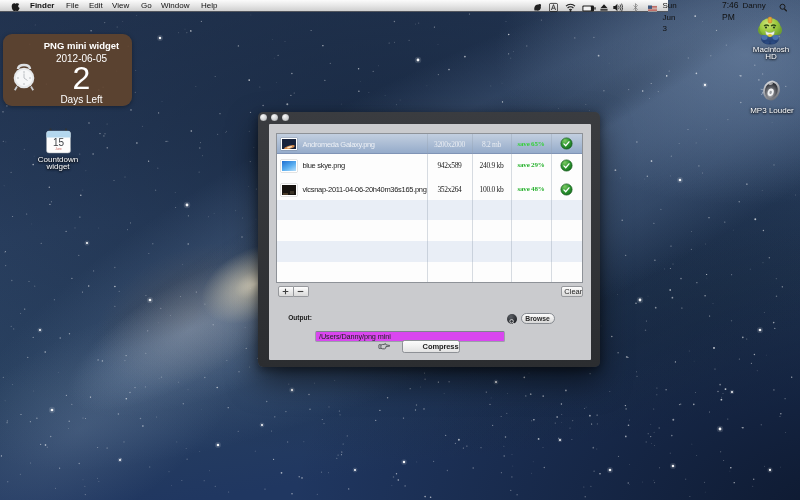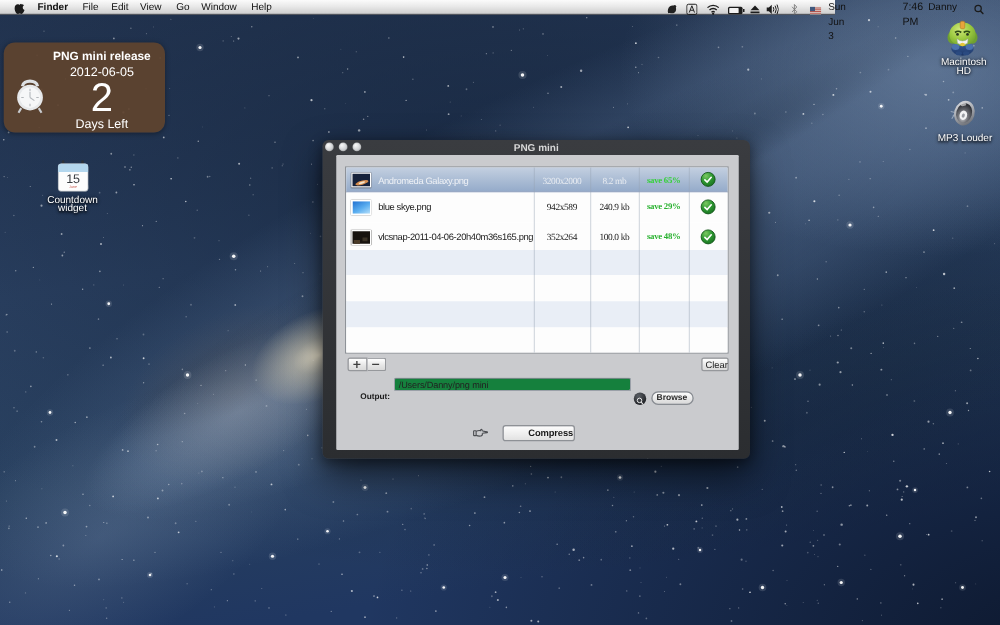--- a/index.html
+++ b/index.html
@@ -26,21 +26,21 @@
 .row{position:absolute;left:0;width:305px;}
 .vsep{position:absolute;top:0;width:1px;height:148.5px;background:rgba(150,162,180,0.38);}
 .cell{position:absolute;font-size:7.5px;color:#1c1c1c;letter-spacing:-0.3px;text-align:center;}
 .ctr{text-align:right;transform:translateX(-50%);font-family:Liberation Serif, serif;}
 .save{font-size:7px;font-weight:bold;color:#27b12e;letter-spacing:-0.2px;}
 .thumb{position:absolute;left:4px;width:16.5px;height:12px;border:1px solid #fff;box-shadow:0 0 1px rgba(0,0,0,0.6);box-sizing:border-box;}
 .btn{position:absolute;background:linear-gradient(#ffffff,#e6e6e6 60%,#dadada);border:1px solid #96989c;border-radius:2px;box-sizing:border-box;color:#222;text-align:right;}
 .btn svg{display:block;margin:1.5px auto 0;}
 
 #outlabel{position:absolute;left:15.5px;top:190.5px;width:28px;text-align:right;font-size:6.6px;font-weight:bold;color:#1a1a1a;}
-#outfield{position:absolute;left:46.5px;top:178px;width:190px;height:11px;background:#15803d;border:1px solid #9aa0a8;border-top-color:#7e848c;border-radius:2px;box-sizing:border-box;font-size:7.3px;color:#222;line-height:9px;padding-left:3px;letter-spacing:-0.1px;}
+#outfield{position:absolute;left:46.5px;top:207px;width:190px;height:11px;background:#d946ef;border:1px solid #9aa0a8;border-top-color:#7e848c;border-radius:2px;box-sizing:border-box;font-size:7.3px;color:#222;line-height:9px;padding-left:3px;letter-spacing:-0.1px;}
 #mag{position:absolute;left:238px;top:190px;width:10.5px;height:10.5px;border-radius:50%;background:radial-gradient(circle at 38% 28%,#53575d 10%,#232529 72%);}
 #browse{position:absolute;left:252px;top:189.5px;width:34px;height:11px;background:linear-gradient(#fdfdfd,#d8d8d8);border:1px solid #888c92;border-radius:5.5px;box-sizing:border-box;font-size:6.8px;font-weight:bold;color:#2a2a2a;text-align:center;line-height:9.5px;}
 #compress{position:absolute;left:133px;top:216px;width:58px;height:13.5px;background:linear-gradient(#fcfcfc,#efefef 55%,#e2e2e2);border:1px solid #8e9196;border-radius:2.5px;box-sizing:border-box;font-size:7.5px;font-weight:bold;color:#1b1b1b;text-align:right;line-height:12px;letter-spacing:-0.1px;}
 </style>
 </head>
 <body>
 <svg id="wall" viewBox="0 0 800 500" preserveAspectRatio="none">
 <defs>
 <linearGradient id="base" x1="0" y1="0" x2="0.25" y2="1">
 <stop offset="0" stop-color="#253754"></stop>
@@ -878,21 +878,21 @@
 <circle cx="273.6" cy="459.3" r="0.6" fill="#fff" opacity="0.65"></circle>
 <circle cx="228.2" cy="407.7" r="0.61" fill="#fff" opacity="0.57"></circle>
 <circle cx="176.8" cy="441.9" r="0.43" fill="#fff" opacity="0.4"></circle>
 <circle cx="322.2" cy="419.4" r="0.48" fill="#fff" opacity="0.62"></circle>
 <circle cx="12.4" cy="384.5" r="0.42" fill="#fff" opacity="0.38"></circle>
 <circle cx="21.0" cy="414.6" r="0.51" fill="#fff" opacity="0.67"></circle>
 <circle cx="107.1" cy="448.1" r="0.52" fill="#fff" opacity="0.59"></circle>
 </svg>
 
 <div id="widget">
-  <div class="wtxt" id="wt1">PNG mini release</div>
+  <div class="wtxt" id="wt1">PNG mini widget</div>
   <div class="wtxt" id="wt2">2012-06-05</div>
   <div class="wtxt" id="wt3">2</div>
   <div class="wtxt" id="wt4">Days Left</div>
   <svg class="abs" style="left:8px;top:27px" width="26" height="31" viewBox="0 0 26 31">
     <path d="M7 8 C7.5 2.6, 18.5 2.6, 19 8" fill="none" stroke="#dde0e3" stroke-width="2.6"></path>
     <line x1="6" y1="25.5" x2="3.8" y2="29.2" stroke="#c9ccd0" stroke-width="1.7"></line>
     <line x1="20" y1="25.5" x2="22.2" y2="29.2" stroke="#c9ccd0" stroke-width="1.7"></line>
     <circle cx="13" cy="17" r="10.3" fill="#e6e8ea"></circle>
     <circle cx="13" cy="17" r="8.3" fill="#f6f7f8"></circle>
     <g stroke="#b4b8bd" stroke-width="0.9">
@@ -967,21 +967,20 @@
     <ellipse cx="15.2" cy="14.6" rx="1.2" ry="1.7" fill="#9a9da3"></ellipse>
     <ellipse cx="12.8" cy="6.2" rx="2.4" ry="1.2" fill="rgba(255,255,255,0.55)" transform="rotate(-24 12.8 6.2)"></ellipse>
   </g>
 </svg>
 <div class="dlabel" style="left:732px;top:106.5px;width:80px;">MP3 Louder</div>
 
 <div id="win">
   <div class="dot" style="left:2.1px"></div>
   <div class="dot" style="left:13.3px"></div>
   <div class="dot" style="left:24.2px"></div>
-  <div id="wtitle">PNG mini</div>
   <div id="content">
     <div id="table">
 
       <div class="row" style="top:0;height:20px;background:linear-gradient(#c3cfe0 0%,#aebfd6 45%,#95abca 100%);border-bottom:1px solid #8094b6;box-sizing:border-box;"></div>
       <div class="row" style="top:20px;height:24px;background:#fdfdfd;"></div>
       <div class="row" style="top:44px;height:22.5px;background:#fdfdfd;"></div>
       <div class="row" style="top:66.5px;height:20px;background:#e9eef6;"></div>
       <div class="row" style="top:86.5px;height:21px;background:#fdfdfd;"></div>
       <div class="row" style="top:107.5px;height:21px;background:#e9eef6;"></div>
       <div class="row" style="top:128.5px;height:20px;background:#fdfdfd;"></div>

